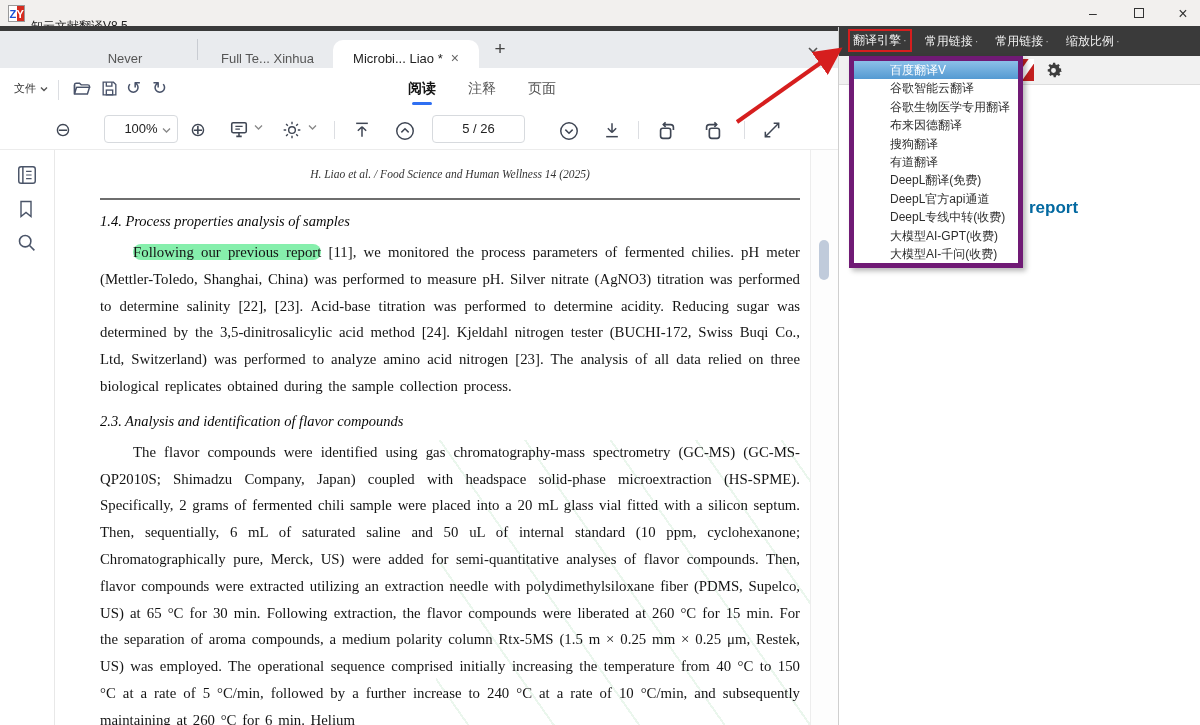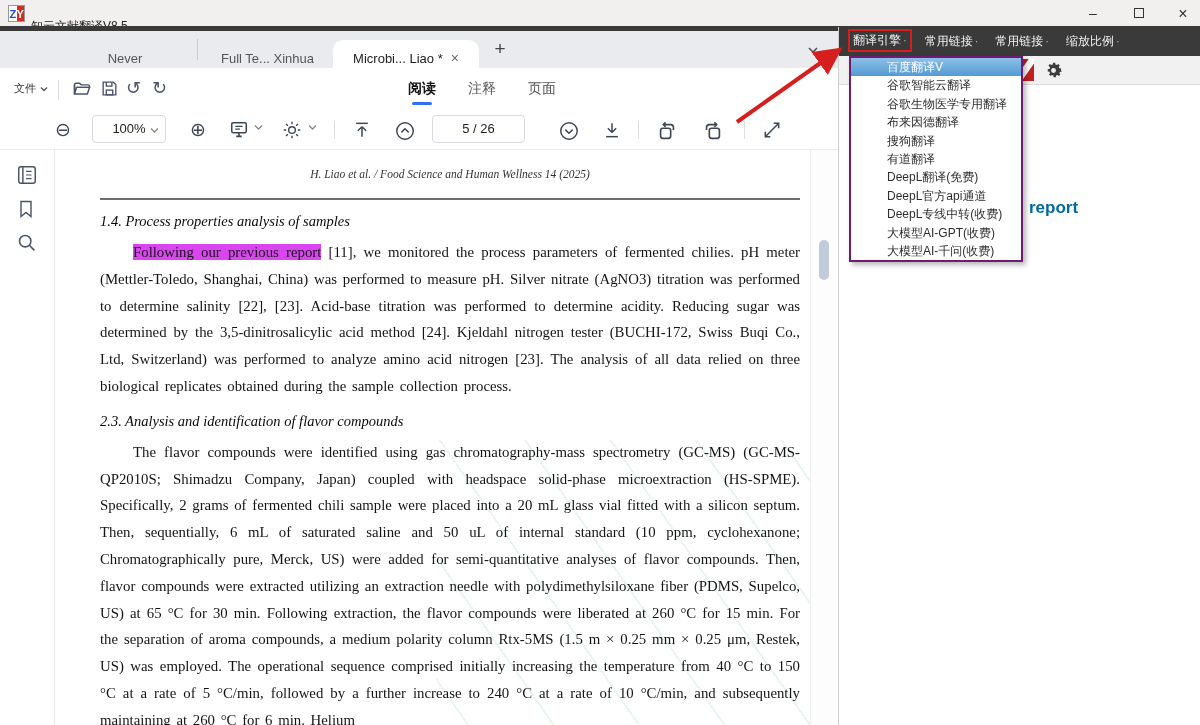--- a/index.html
+++ b/index.html
@@ -49,21 +49,21 @@
   .view-tab.active::after { content:""; position:absolute; left:50%; transform:translateX(-50%);
     bottom:-7px; width:20px; height:3px; border-radius:2px; background:#2f6ff2; }
 
   
   #toolbar2 { position:absolute; left:0; top:112px; width:838px; height:38px; background:#fff;
     border-bottom:1px solid #ececec; }
   .tb2-glyph { position:absolute; top:6px; font-family:"DejaVu Sans",sans-serif; font-size:19px; color:#3f4654; }
   .tb2-ico { position:absolute; top:8px; color:#3f4654; }
   .input-box { position:absolute; top:3px; height:28px; border:1px solid #d7dade; border-radius:4px;
     background:#fff; font-size:13px; color:#222; text-align:center; line-height:26px; }
-  #zoom-box { left:92px; width:74px; }
+  #zoom-box { left:104px; width:74px; }
   #zoom-box svg { position:absolute; right:6px; top:11px; }
   #page-box { left:432px; width:93px; }
   .vdiv2 { position:absolute; top:9px; width:1px; height:18px; background:#dcdee2; }
 
   
   #sidebar { position:absolute; left:0; top:150px; width:55px; height:575px; background:#fff;
     border-right:1px solid #e8e8e8; }
   .side-ico { position:absolute; left:16px; color:#4a5468; }
 
   
@@ -71,21 +71,21 @@
   #watermark { position:absolute; left:380px; top:290px; width:420px; height:300px; opacity:.16;
     background:repeating-linear-gradient(55deg, transparent 0 34px, #7ec98e 34px 36px, transparent 36px 70px);
     transform:rotate(0deg); pointer-events:none; }
   #doc { position:absolute; left:44px; top:10px; width:700px;
     font-family:"Liberation Serif","DejaVu Serif",serif; color:#111; }
   #running-head { text-align:center; font-style:italic; font-size:11.5px; color:#333; margin-top:8px; }
   #doc-rule { height:2px; background:#6e6e6e; margin-top:18px; }
   .doc-h { font-style:italic; font-size:14.5px; margin-top:13px; color:#0a0a0a; }
   .doc-p { font-size:14.8px; line-height:26.8px; text-align:justify; text-indent:33px; margin-top:9px;
     color:#141414; word-spacing:2px; }
-  .hl { background:#d946ef; }
+  .hl { background:#86efac;border-radius:8px; }
 
   
   #pdf-scroll { position:absolute; left:810px; top:150px; width:28px; height:575px; background:#fdfdfd;
     border-left:1px solid #ededed; }
   #pdf-thumb { position:absolute; left:8px; top:90px; width:10px; height:40px; border-radius:5px; background:#c0cbdb; }
 
   
   #right-panel { position:absolute; left:838px; top:27px; width:362px; height:698px; background:#fff;
     border-left:1px solid #cfcfcf; }
   #menubar { position:absolute; left:0; top:0; width:362px; height:29px; background:#3a3a3a; }
@@ -96,21 +96,21 @@
   #panel-strip { position:absolute; left:0; top:29px; width:362px; height:29px; background:#f1f1f1;
     border-bottom:1px solid #dcdcdc; }
   #red-frag { position:absolute; left:175px; top:3px; width:20px; height:22px; background:#c31f1f; overflow:hidden; }
   #red-frag::after { content:""; position:absolute; left:7px; top:-4px; width:7px; height:32px;
     background:#fff; transform:rotate(35deg); }
   #gear { position:absolute; left:204px; top:4px; color:#3d3d3d; }
   #result-text { position:absolute; left:190px; top:171px; font-size:17px; font-weight:bold; color:#0369a1; }
 
   
   #dropdown { position:absolute; left:849px; top:56px; width:174px; background:#fff;
-    border:2px solid #701a75; box-shadow:3px 3px 5px rgba(0,0,0,.28); z-index:30; }
+    border:5px solid #701a75; box-shadow:3px 3px 5px rgba(0,0,0,.28); z-index:30; }
   .dd-item { height:18.4px; line-height:18.4px; padding-left:36px; font-size:12px; color:#2e2e2e;
     white-space:nowrap; overflow:hidden; }
   .dd-item.selected { background:linear-gradient(#8cc0e8,#549ad2); color:#fff; }
 
   
   #arrow-svg { position:absolute; left:0; top:0; width:1200px; height:725px; pointer-events:none; z-index:40; }
 </style>
 </head>
 <body>
 

